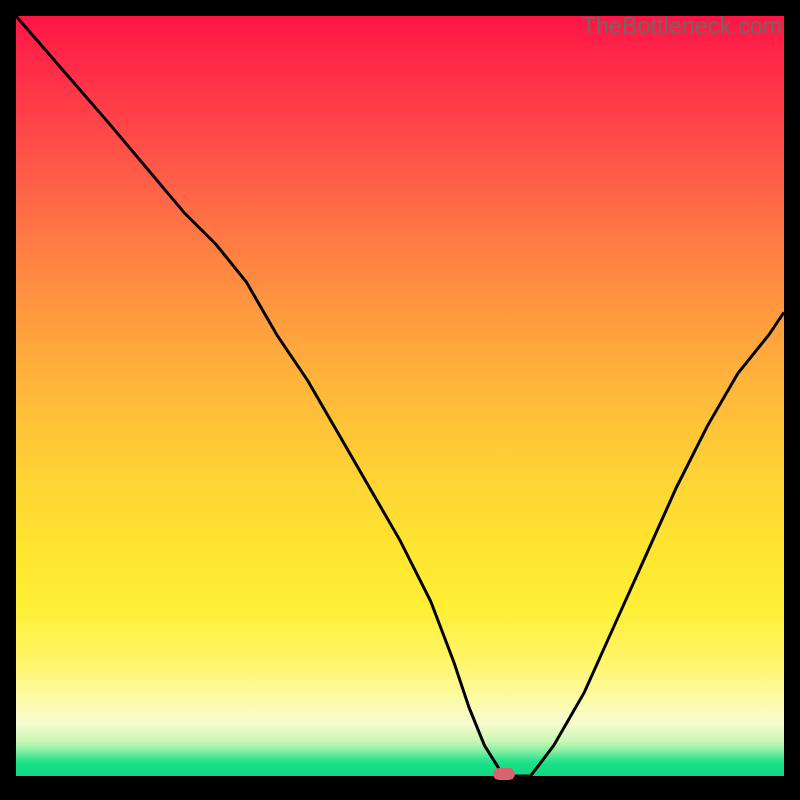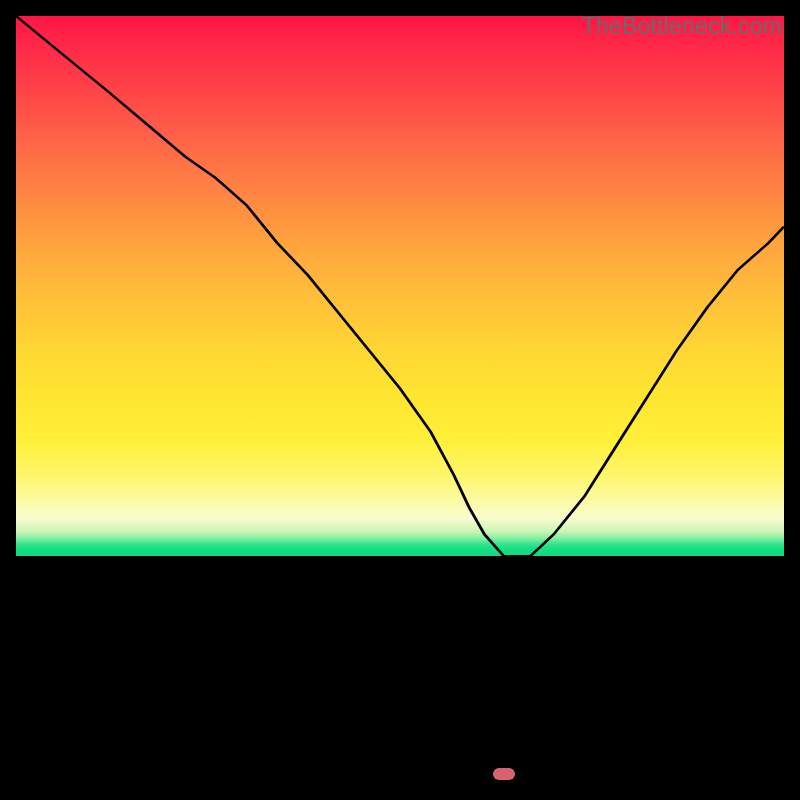--- a/index.html
+++ b/index.html
@@ -15,21 +15,21 @@
     position: relative;
     width: 800px;
     height: 800px;
     background: #000;
   }
   .plot-area {
     position: absolute;
     left: 16px;
     top: 16px;
     width: 768px;
-    height: 540px;
+    height: 760px;
     
     background: linear-gradient(
       to bottom,
       #ff1544 0%,
       #ff2a48 6%,
       #ff4448 14%,
       #ff6048 22%,
       #ff7c44 30%,
       #ff9640 38%,
       #ffaf3c 46%,

